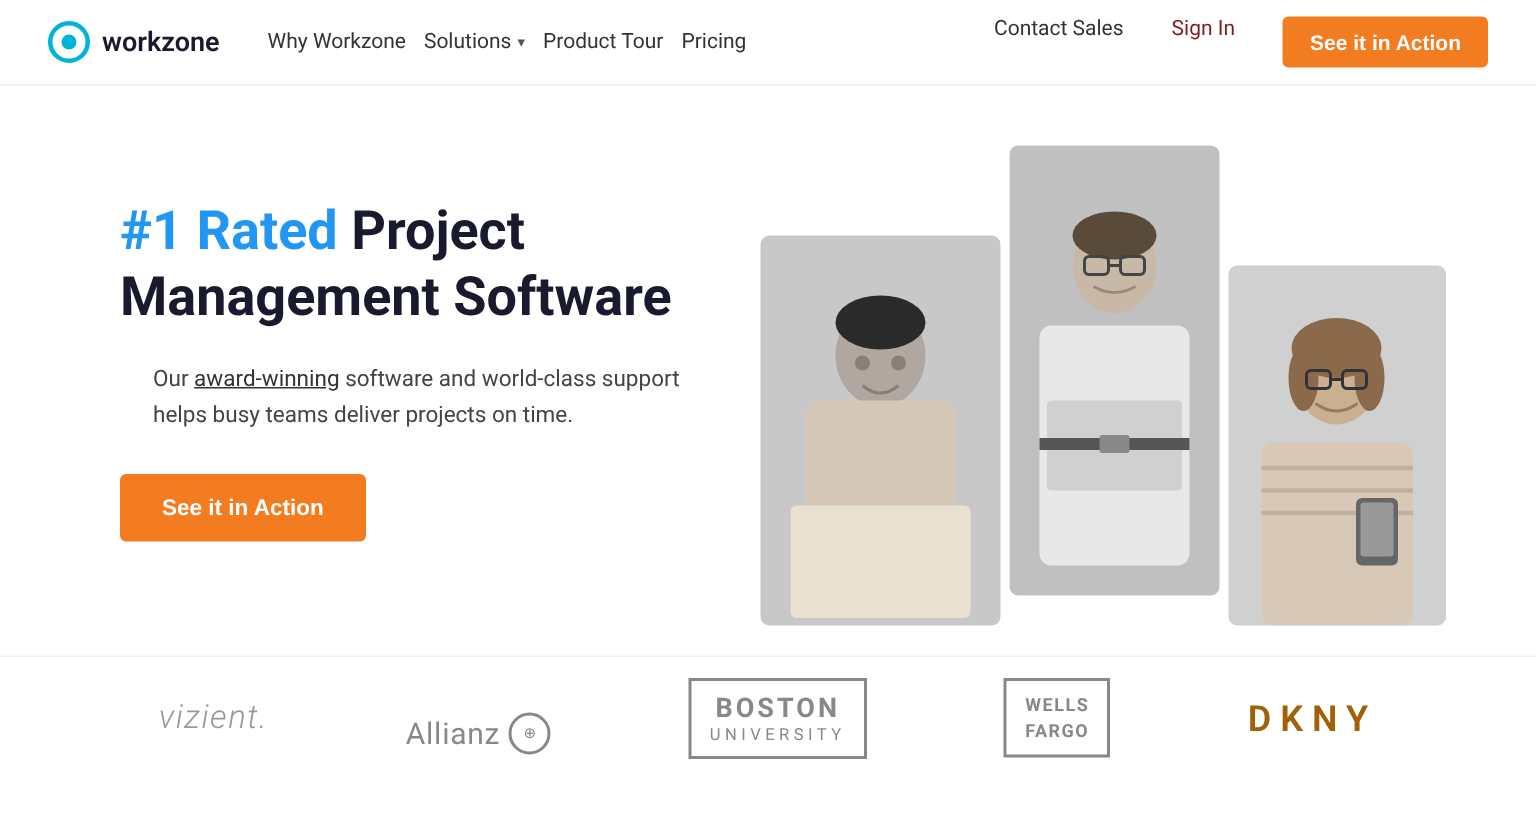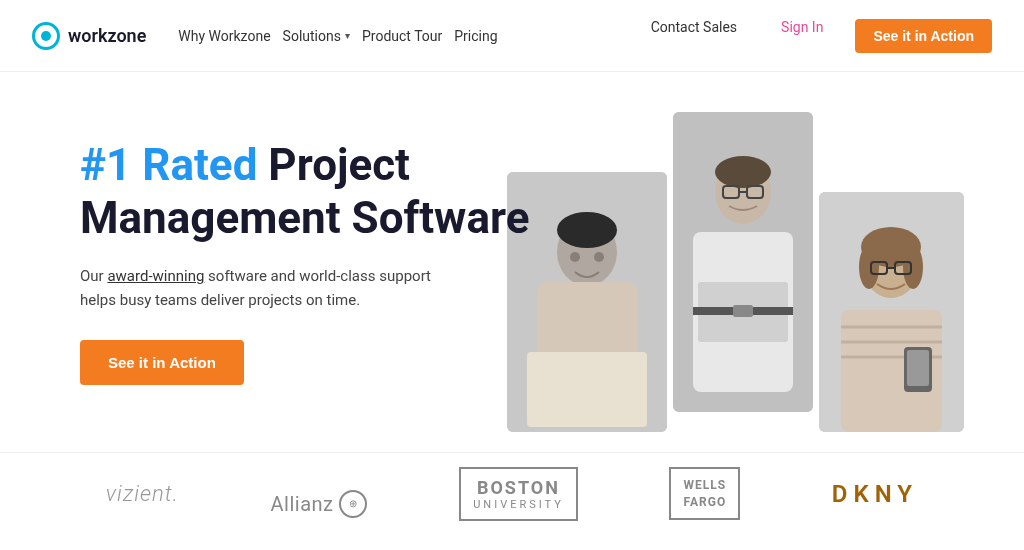--- a/index.html
+++ b/index.html
@@ -1,52 +1,52 @@
 <!DOCTYPE html>
 <html><head>
   <meta charset="utf-8">
   <style>
     * { margin: 0; padding: 0; box-sizing: border-box; }
     body { font-family: -apple-system, BlinkMacSystemFont, 'Segoe UI', Roboto, sans-serif; background: #fff; width: 1024px; height: 550px; overflow: hidden; }
 
     
     .navbar {
-      display: flex; align-items: center; padding: 0 32px; height: 72px;
+      display: flex; align-items: center; padding: 0 32px; height: 57px;
       border-bottom: 1px solid #eee; background: #fff;
     }
     .logo-area { display: flex; align-items: center; gap: 8px; margin-right: 32px; }
     .logo-icon {
       width: 28px; height: 28px; border-radius: 50%;
       border: 3px solid #00b4d8; position: relative; display: flex; align-items: center; justify-content: center;
     }
     .logo-icon::after {
       content: ''; width: 10px; height: 10px; border-radius: 50%; background: #00b4d8;
     }
     .logo-text { font-size: 18px; font-weight: 600; color: #1a1a2e; }
     .nav-links { display: flex; align-items: center; gap: 12px; flex: 1; }
     .nav-link { font-size: 14px; color: #333; text-decoration: none; cursor: pointer; display: flex; align-items: center; gap: 4px; }
     .chevron { font-size: 10px; color: #555; }
     .nav-right { display: flex; align-items: flex-start; gap: 32px; }
     .contact-sales { font-size: 14px; color: #333; cursor: pointer; }
-    .sign-in { font-size: 14px; color: #ec4899; cursor: pointer; margin-left: 12px; }
+    .sign-in { font-size: 14px; color: #7f1d1d; cursor: pointer; }
     .cta-btn {
       background: #f47c20; color: #fff; border: none; border-radius: 4px;
       padding: 9px 18px; font-size: 14px; font-weight: 600; cursor: pointer;
     }
 
     
     .hero {
       display: flex; align-items: center; padding: 0 80px;
       height: 380px; position: relative; overflow: hidden;
     }
     .hero-content { flex: 0 0 480px; z-index: 2; }
-    .hero-title { font-size: 44px; font-weight: 700; line-height: 1.2; margin-bottom: 20px; }
+    .hero-title { font-size: 36px; font-weight: 700; line-height: 1.2; margin-bottom: 20px; }
     .hero-title .rated { color: #2196f3; }
     .hero-title .regular { color: #1a1a2e; }
-    .hero-subtitle { font-size: 15px; color: #444; line-height: 1.6; margin-bottom: 28px; max-width: 360px; }
+    .hero-subtitle { font-size: 15px; color: #444; line-height: 1.6; margin-bottom: 28px; max-width: 360px; margin-left: 22px; }
     .hero-subtitle a { color: #333; text-decoration: underline; }
     .hero-cta {
       background: #f47c20; color: #fff; border: none; border-radius: 4px;
       padding: 14px 28px; font-size: 15px; font-weight: 600; cursor: pointer;
     }
 
     
     .hero-images {
       position: absolute; right: 60px; top: 20px;
       display: flex; align-items: flex-end; gap: 6px; height: 340px;

